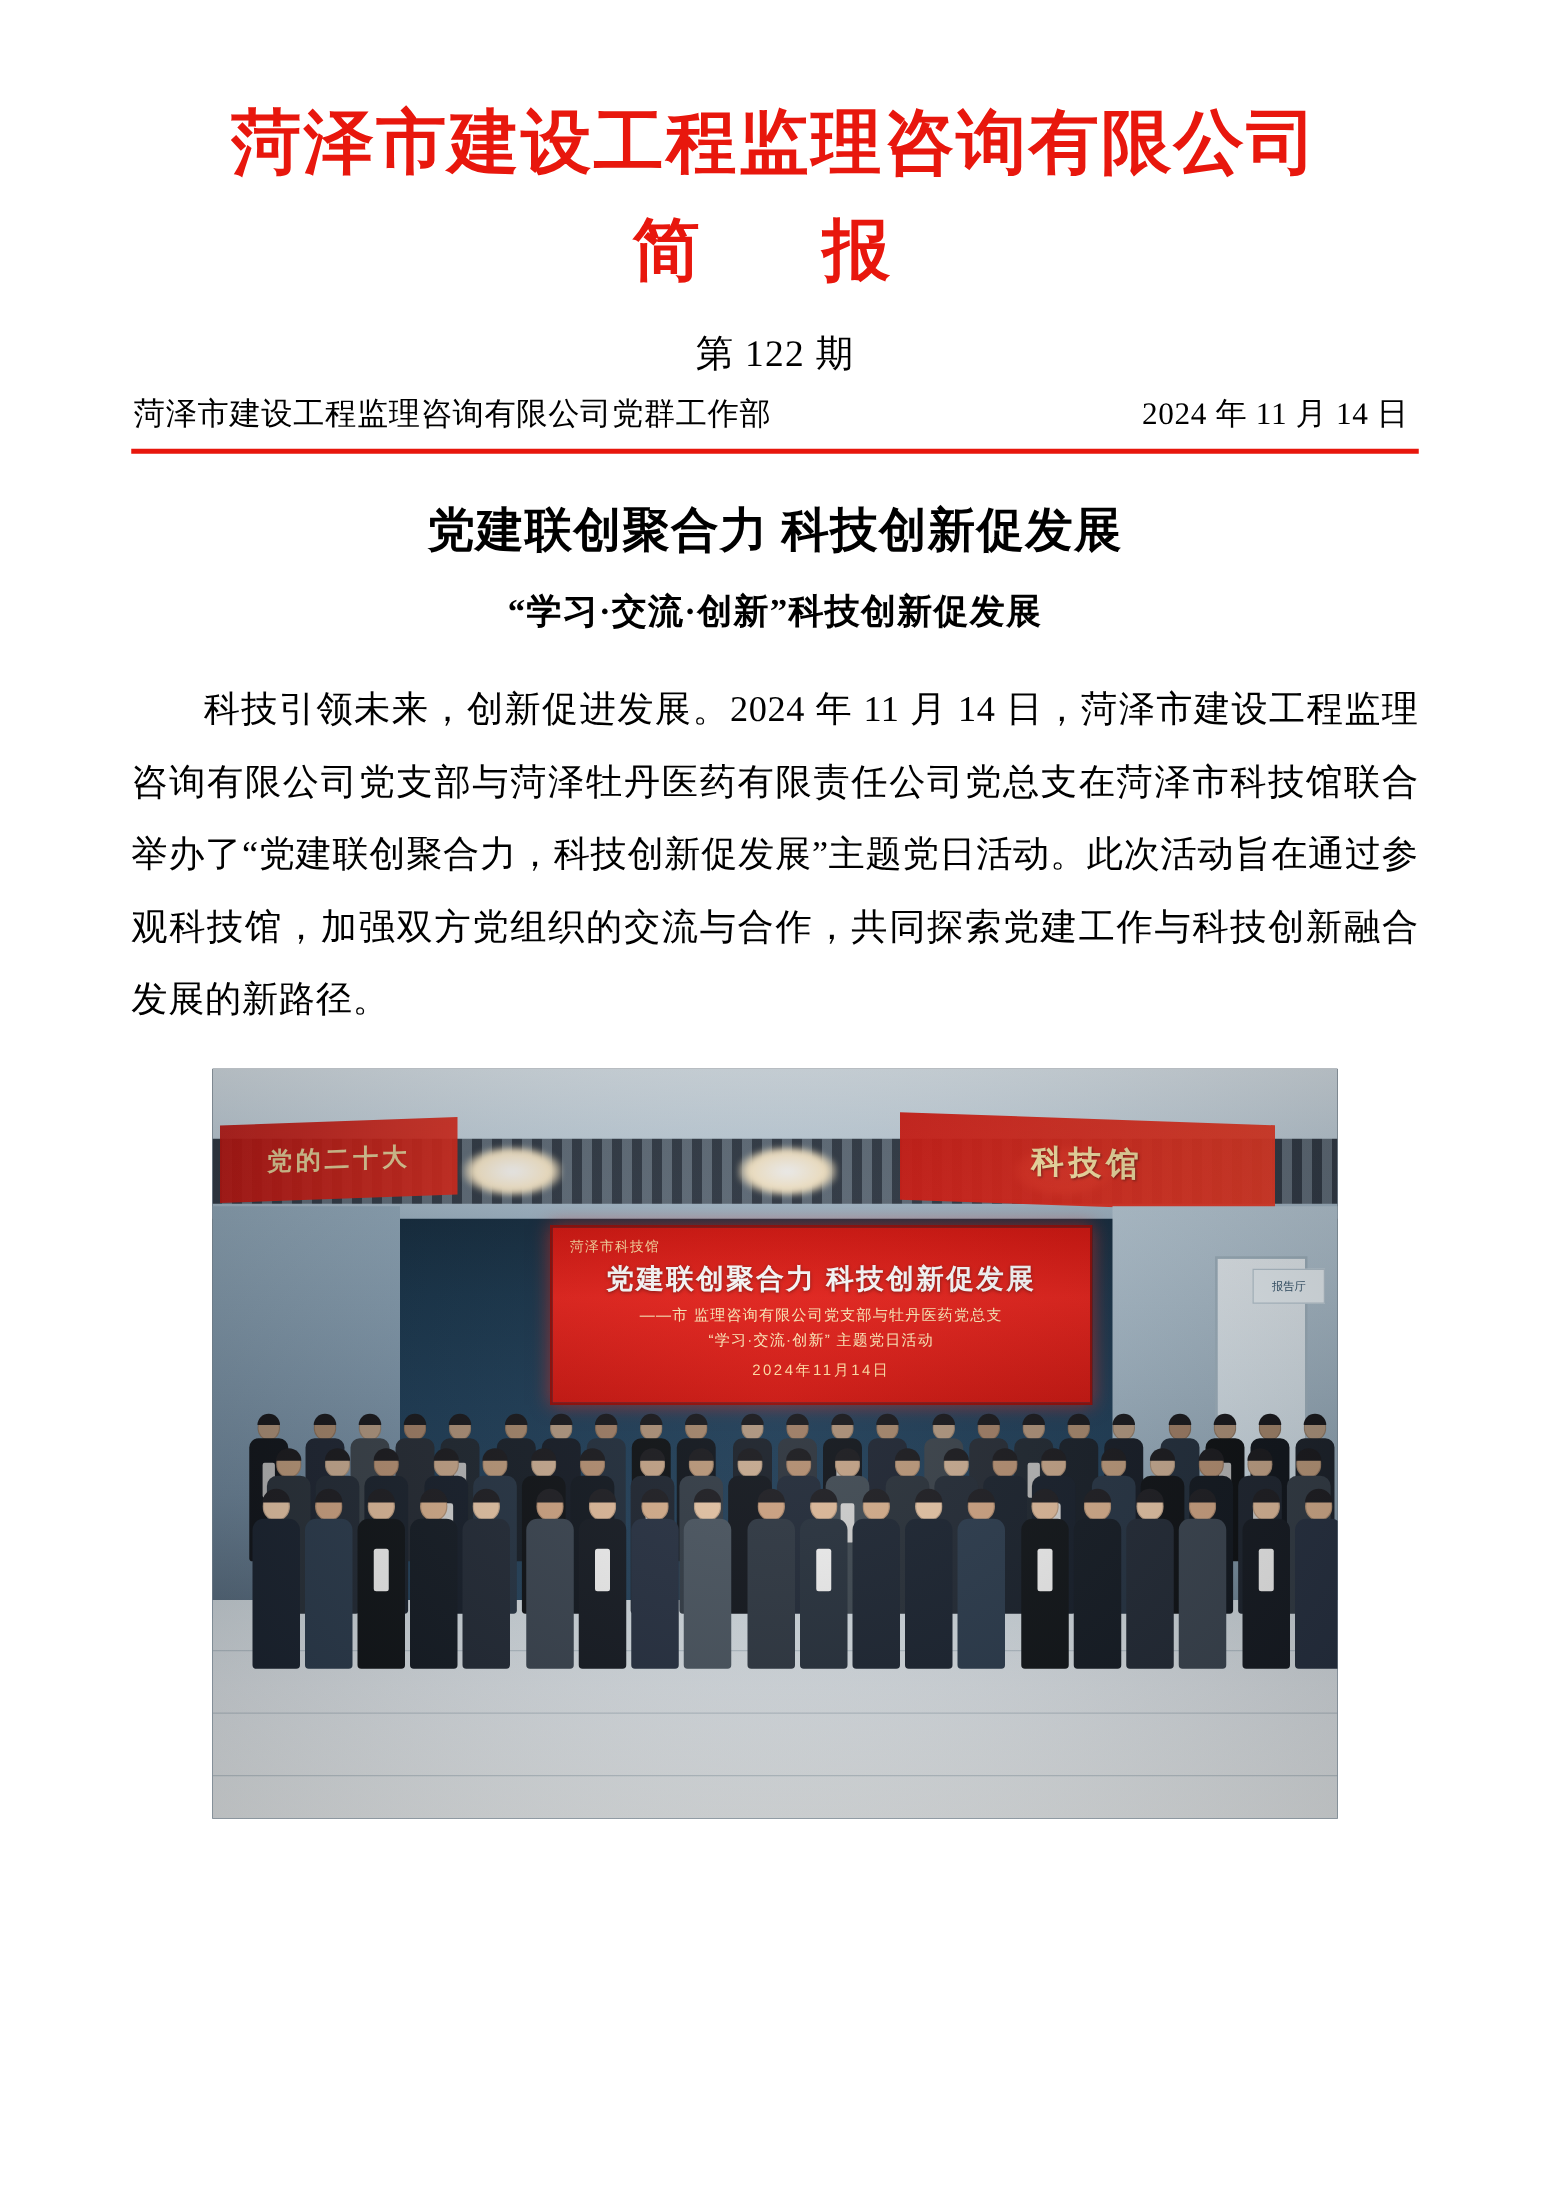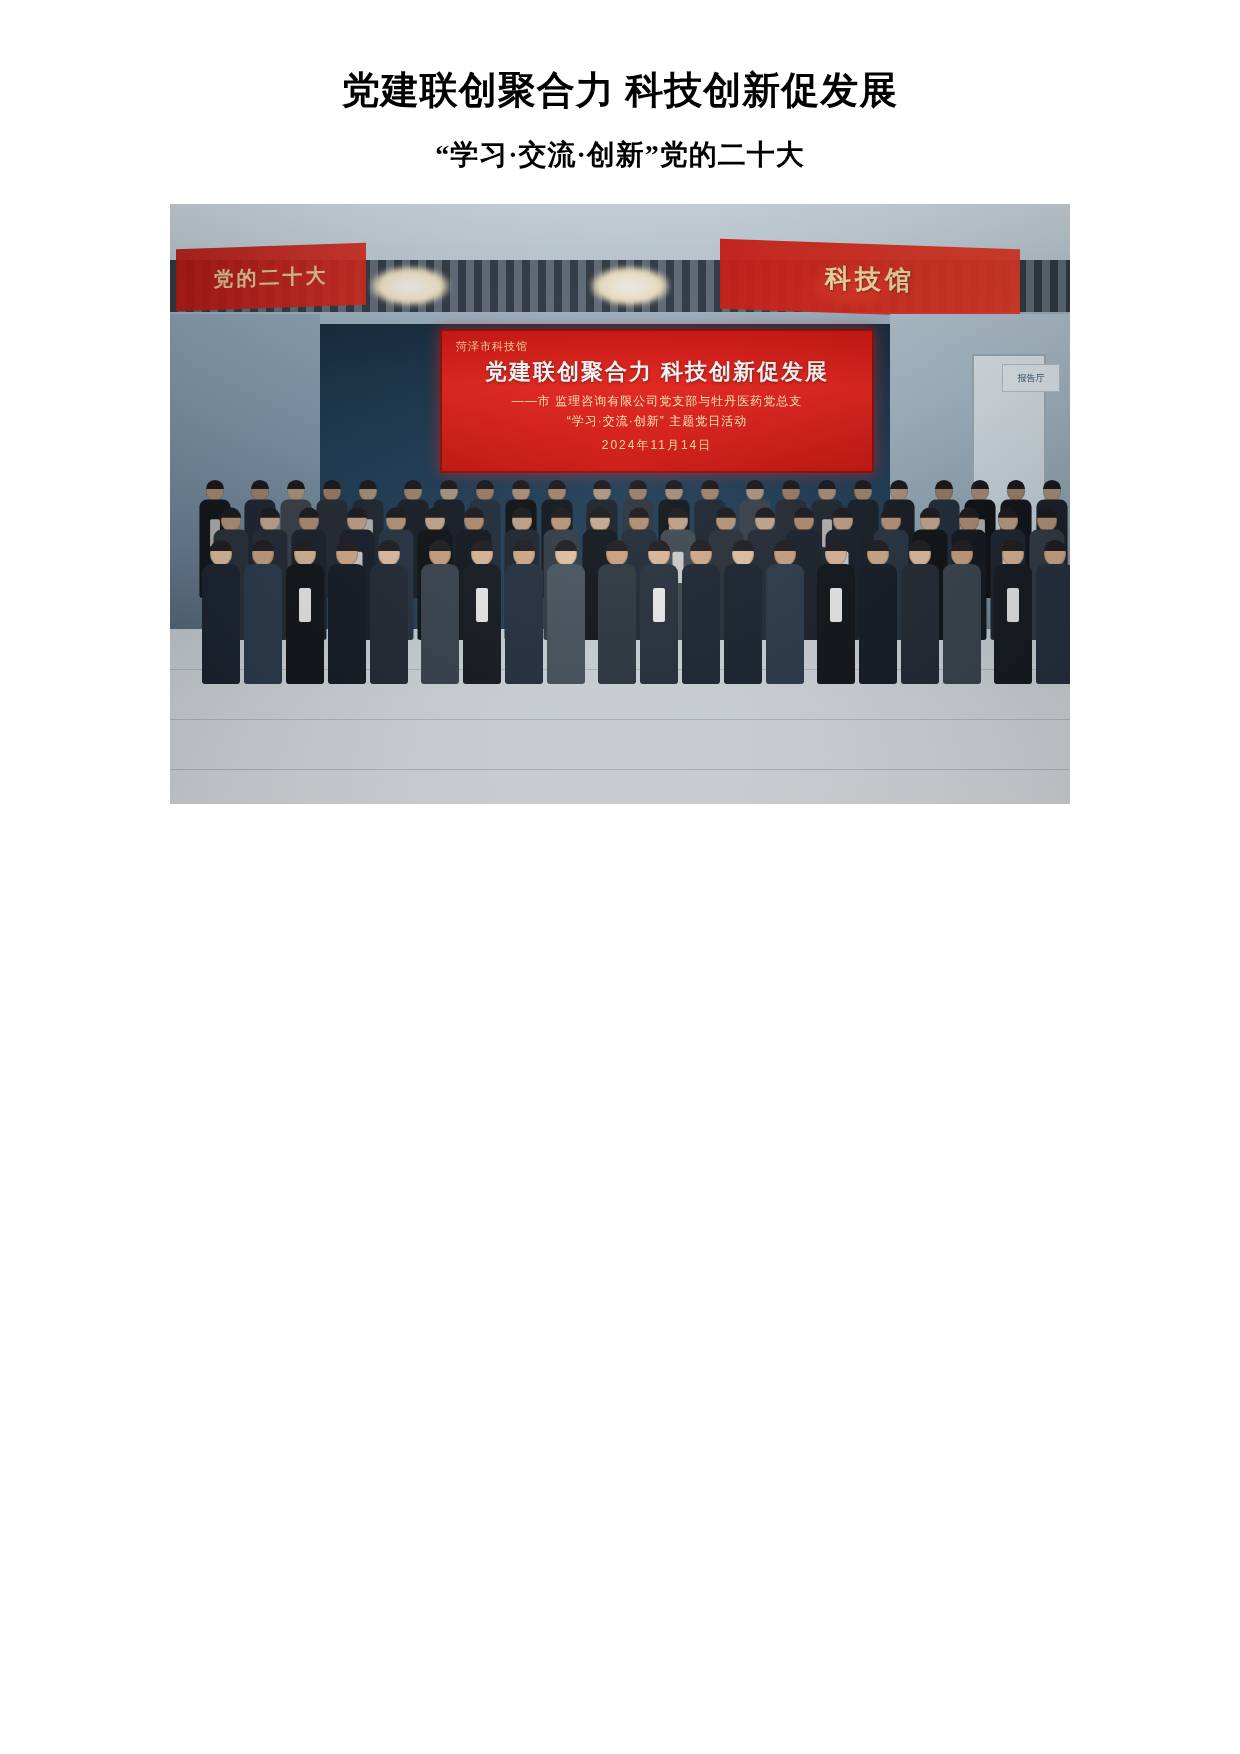--- a/index.html
+++ b/index.html
@@ -240,24 +240,35 @@
     position: absolute; inset: 0;
     background: radial-gradient(ellipse at 50% 45%, rgba(255,255,255,0.06) 0%, rgba(0,0,0,0.22) 100%);
     pointer-events: none;
   }
 </style>
 </head>
 <body>
 
 <div class="page">
 
+  <div class="masthead">
+    <div class="masthead-title">菏泽市建设工程监理咨询有限公司</div>
+    <div class="masthead-sub">简　报</div>
+    <div class="issue-line">第 122 期</div>
+    <div class="issuer-row">
+      <span class="issuer-left">菏泽市建设工程监理咨询有限公司党群工作部</span>
+      <span class="issuer-right">2024 年 11 月  14  日</span>
+    </div>
+    <div class="red-rule"></div>
+  </div>
 
   <div class="article">
     <div class="art-title">党建联创聚合力  科技创新促发展</div>
-    <div class="art-sub2">“学习·交流·创新”党的二十大</div>
+    <div class="art-sub2">“学习·交流·创新”科技创新促发展</div>
+    <p class="body-text">科技引领未来，创新促进发展。2024 年 11 月 14 日，菏泽市建设工程监理咨询有限公司党支部与菏泽牡丹医药有限责任公司党总支在菏泽市科技馆联合举办了“党建联创聚合力，科技创新促发展”主题党日活动。此次活动旨在通过参观科技馆，加强双方党组织的交流与合作，共同探索党建工作与科技创新融合发展的新路径。</p>
   </div>
 
   <div class="photo-wrap">
     <div class="photo">
 
       <div class="ceiling"></div>
       <div class="ceiling-strip"></div>
       <div class="ceiling-light" style="left:200px"></div>
       <div class="ceiling-light" style="left:420px"></div>
       <div class="ceiling-light" style="left:640px"></div>

